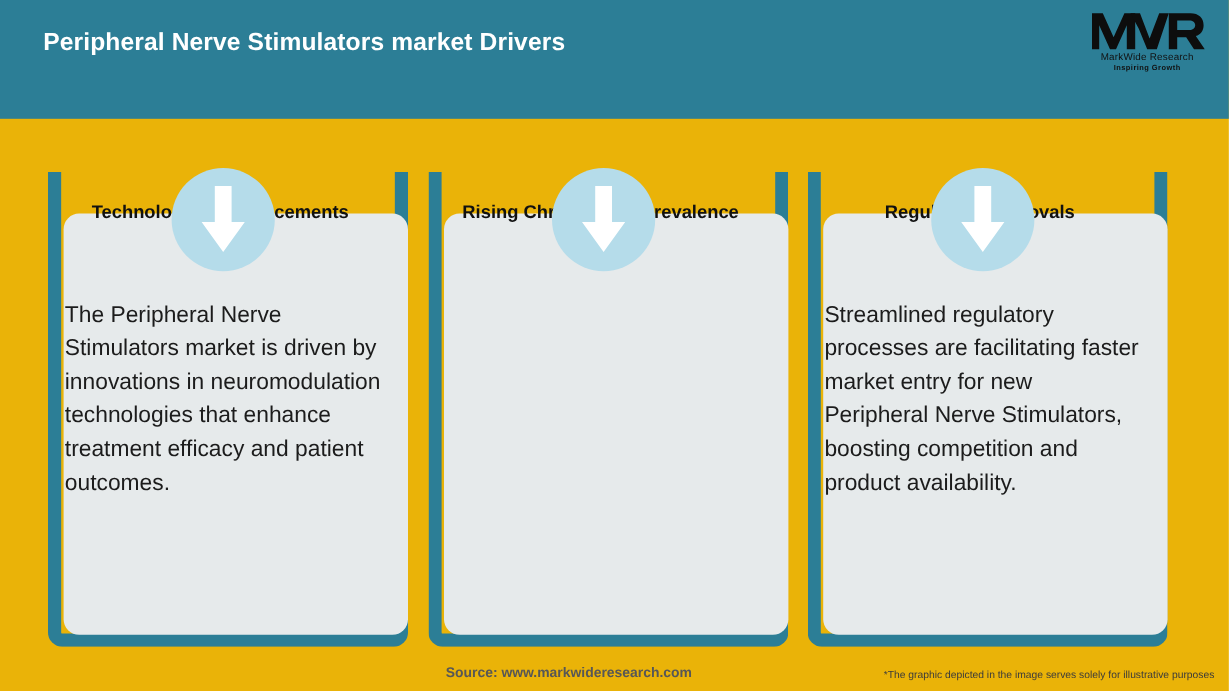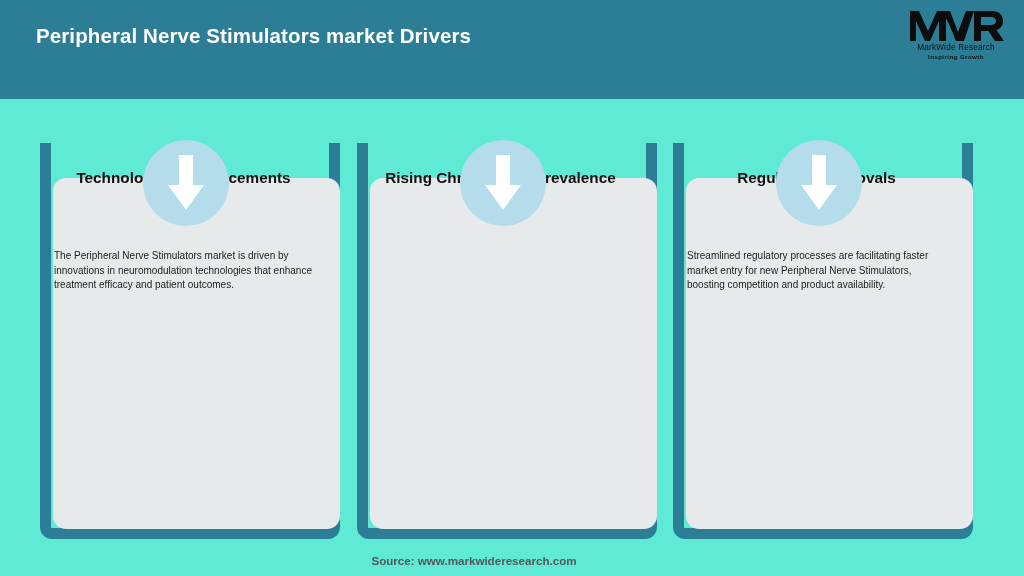--- a/index.html
+++ b/index.html
@@ -10,21 +10,21 @@
     width: 1024px;
     height: 576px;
     background: #ffffff;
     font-family: "Liberation Sans", sans-serif;
     overflow: hidden;
   }
   .slide {
     position: relative;
     width: 1024px;
     height: 576px;
-    background: #5eead4;
+    background: #eab308;
   }
 
   
   .header-bar {
     position: absolute;
     left: 0;
     top: 0;
     width: 1024px;
     height: 99px;
     background: #2c7e96;
@@ -126,21 +126,21 @@
     font-weight: bold;
     color: #111111;
     line-height: 1.32;
   }
   .card-body {
     position: absolute;
     left: 14px;
     top: 150px;
     width: 264px;
     text-align: left;
-    font-size: 10px;
+    font-size: 19px;
     color: #1c1c1c;
     line-height: 1.47;
   }
 
   
   .icon-circle {
     position: absolute;
     left: 103px;
     top: 41px;
     width: 86px;
@@ -229,14 +229,15 @@
       <div class="icon-circle">
         <svg width="38" height="56" viewBox="0 0 38 56">
           <polygon fill="#ffffff" points="12,0 26,0 26,30 37,30 19,55 1,30 12,30"></polygon>
         </svg>
       </div>
     </div>
 
   </div>
 
   <div class="footer-source">Source: www.markwideresearch.com</div>
+  <div class="footer-note">*The graphic depicted in the image serves solely for illustrative purposes</div>
 
 </div>
 
 </body></html>

